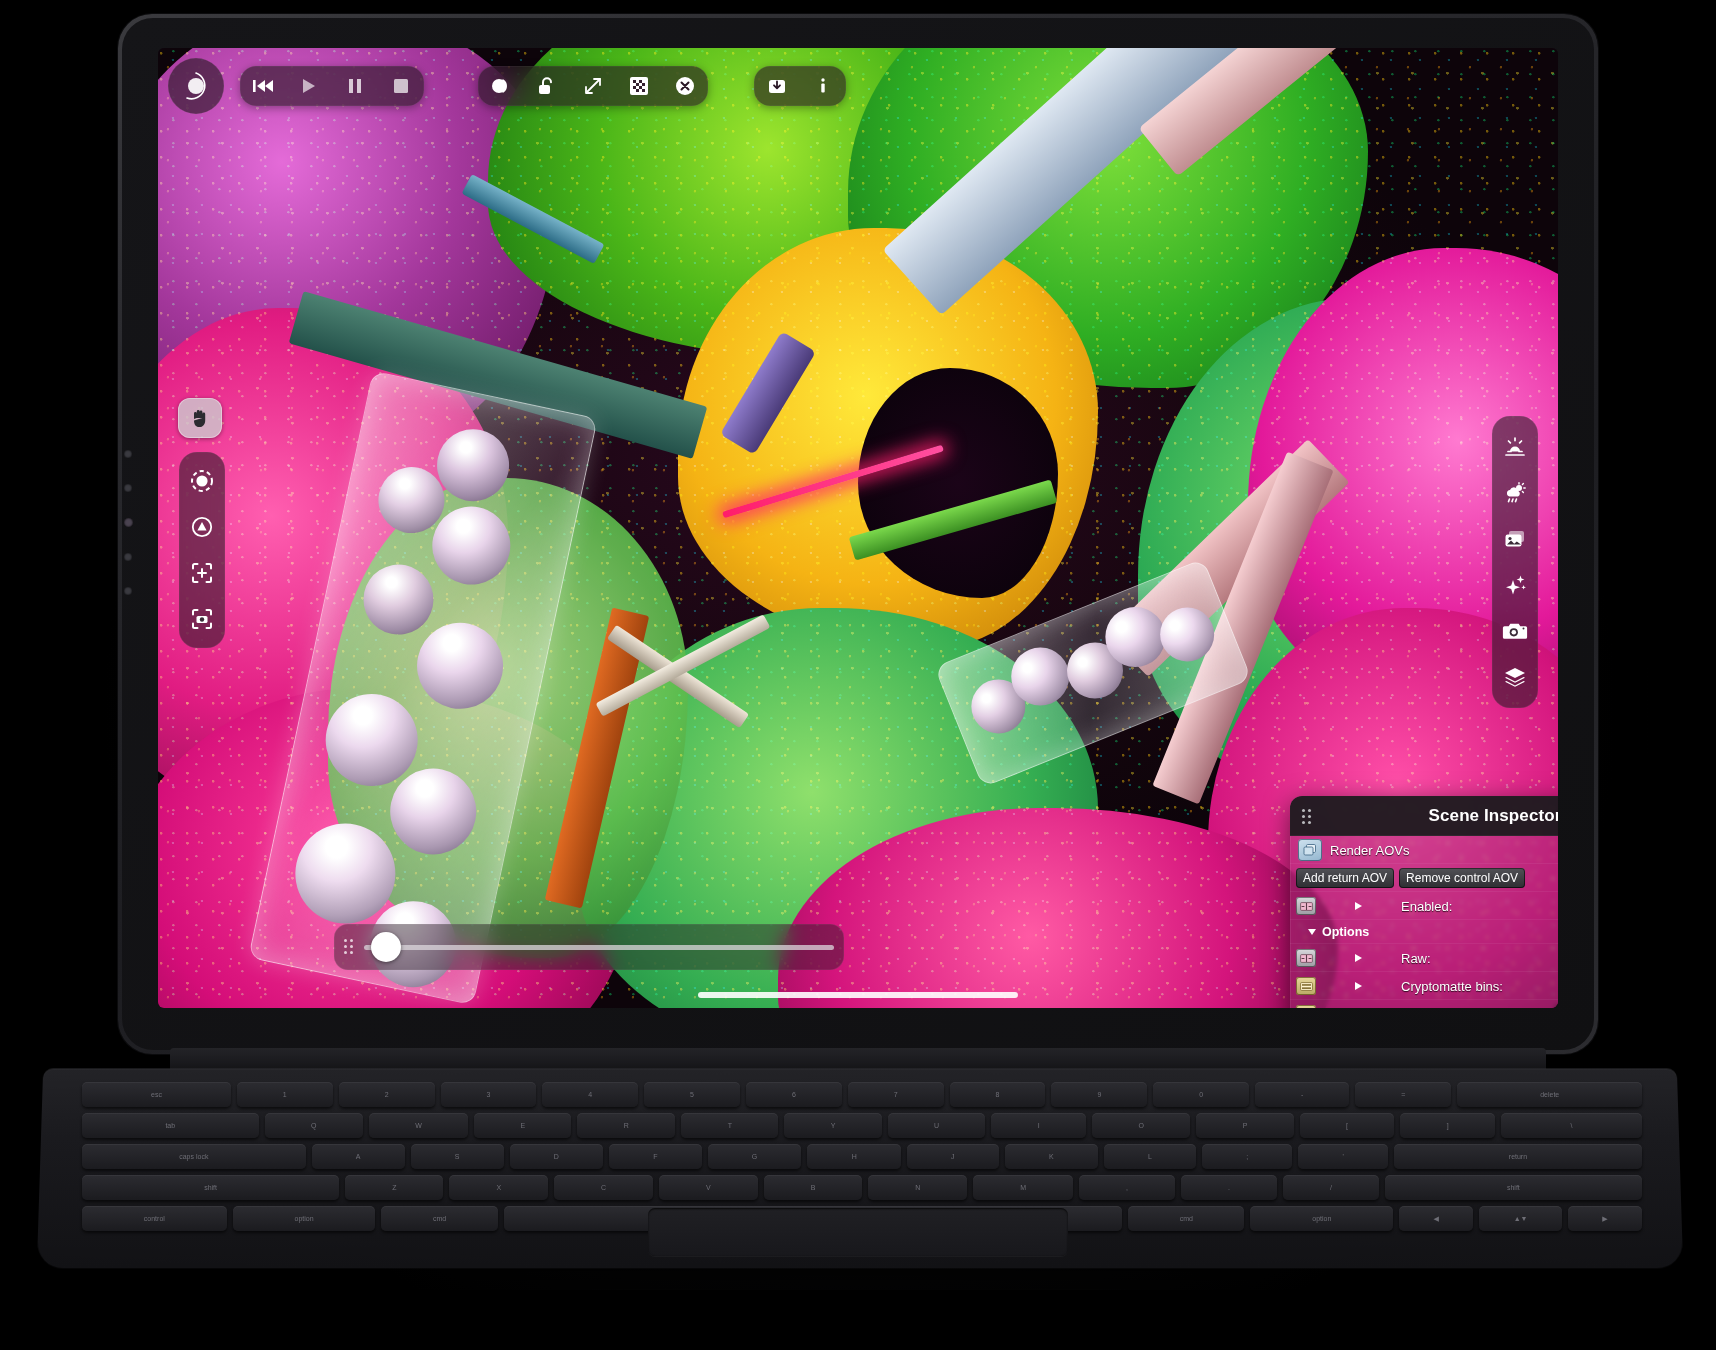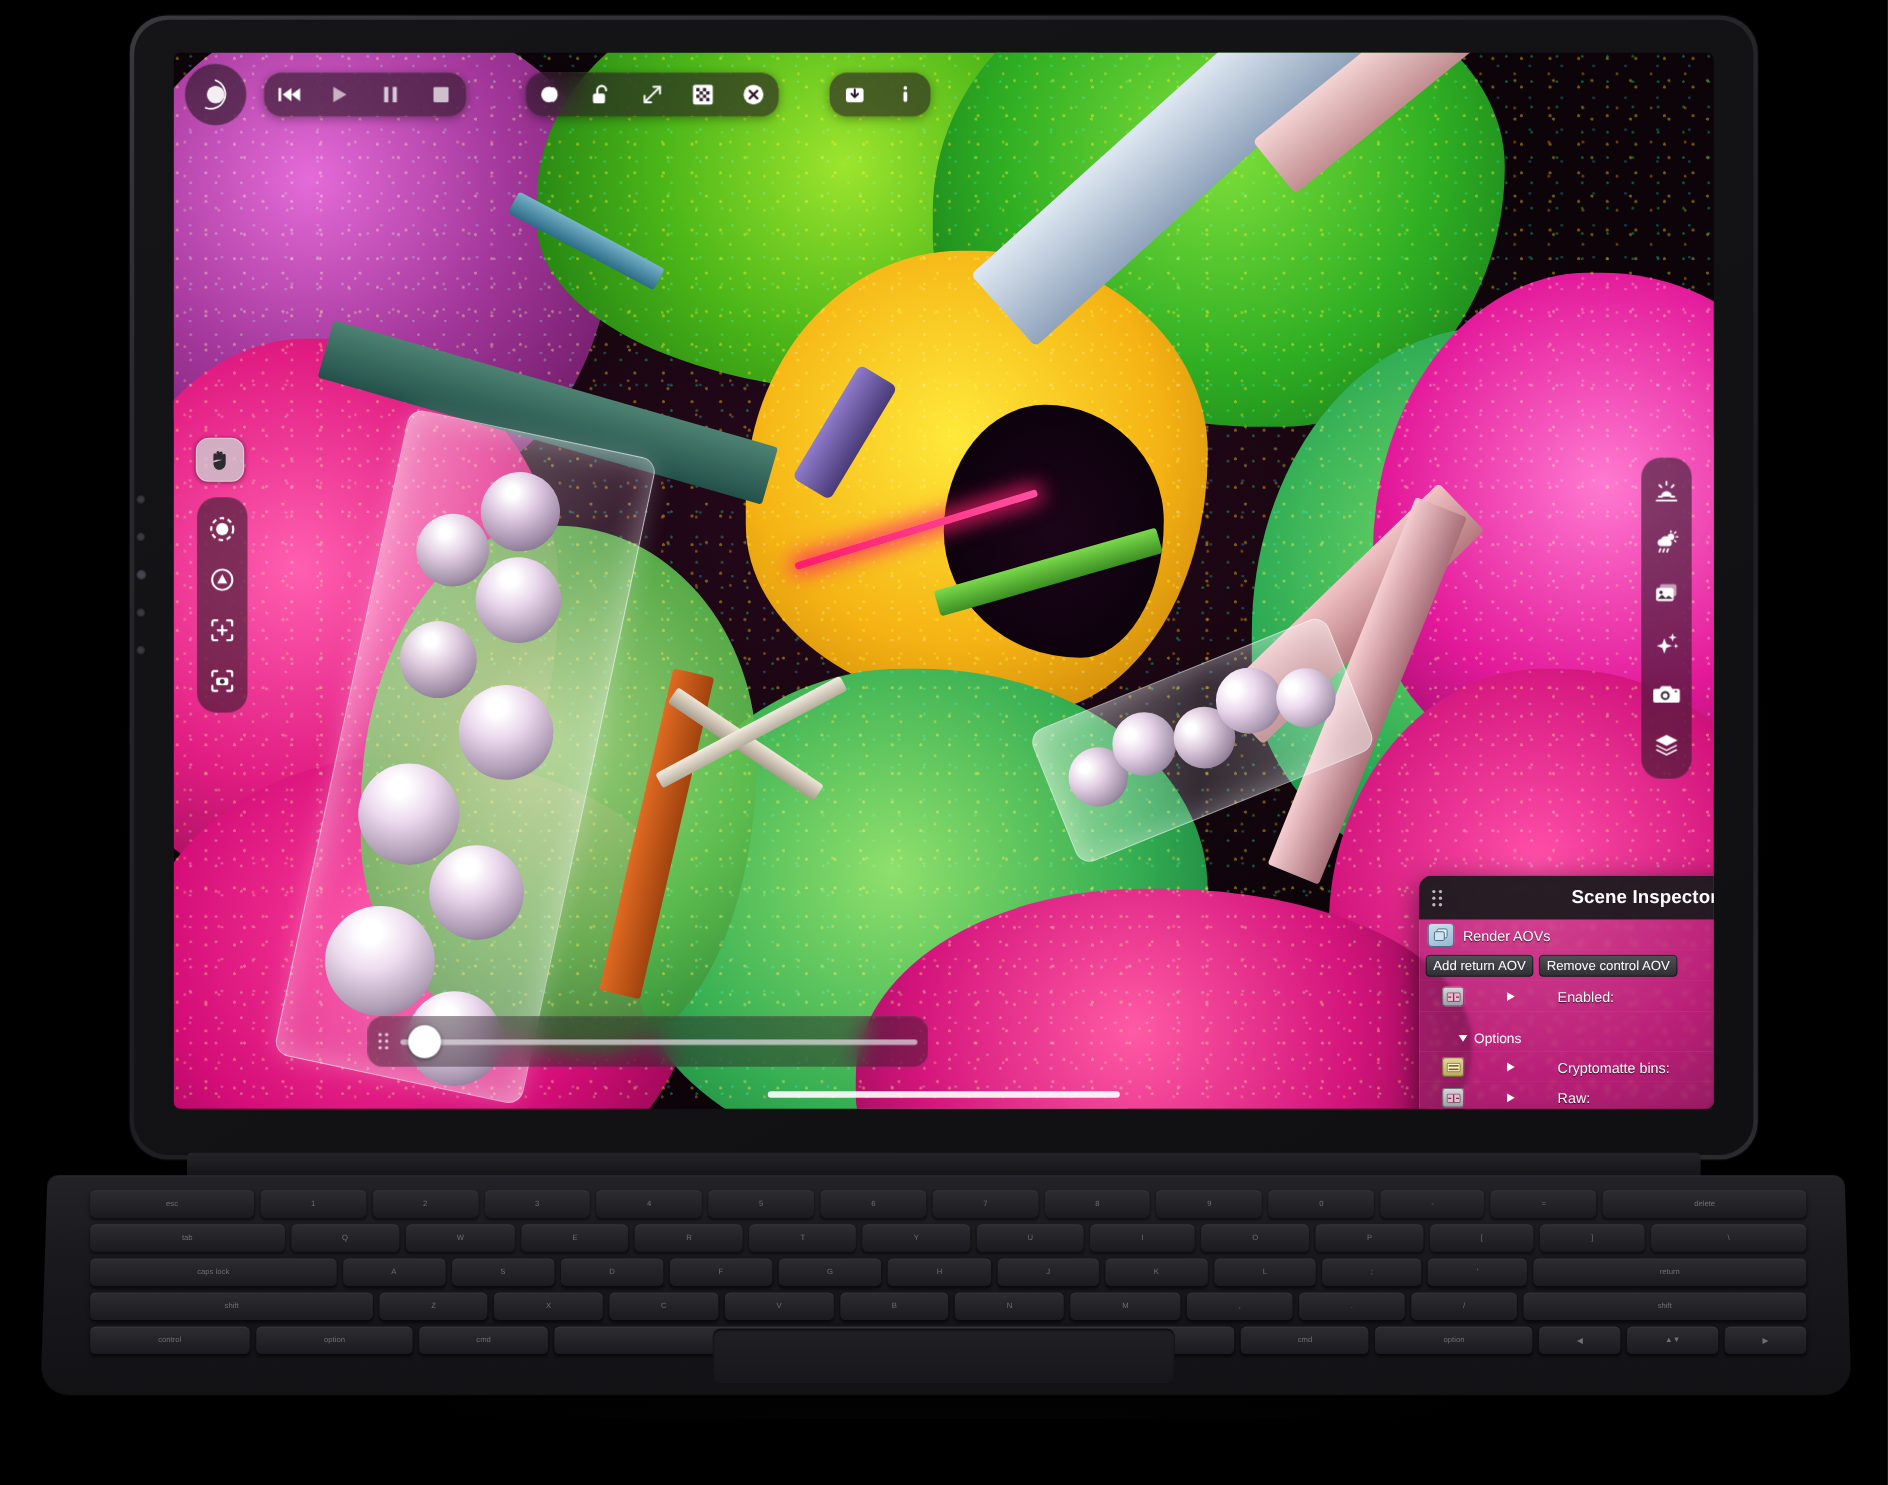--- a/index.html
+++ b/index.html
@@ -152,21 +152,21 @@
   }
   .insp-title .tgrip{ margin-left:12px; width:11px;height:15px;
      display:grid;grid-template-columns:repeat(2,3px);grid-template-rows:repeat(3,3px);gap:3px;}
   .insp-title .tgrip span{width:3px;height:3px;border-radius:50%;background:#b9b9bd;}
   .insp-title h1{
     position:absolute; left:0; right:0; text-align:center;
     font-size:17px; font-weight:bold; letter-spacing:.1px; color:#fff;
   }
   .insp-body{ padding:0; }
   .irow{
-    display:flex; align-items:center; height:28px; padding:0 21px;
+    display:flex; align-items:center; height:28px; padding:0 6px;
     box-shadow: inset 0 -.5px 0 rgba(255,255,255,.12);
     gap: 32px;
   }
   .icon-sq{
     width:20px;height:18px;border-radius:3px; flex:none;
     background:linear-gradient(180deg,#d9d9dd,#9c9ca2);
     box-shadow: inset 0 0 0 1px rgba(0,0,0,.45);
     display:flex;align-items:center;justify-content:center; margin-right:4px;
   }
   .icon-sq.gold{ background:linear-gradient(180deg,#e8d89a,#b9a864);
@@ -194,23 +194,23 @@
   .aov-head{ display:flex;align-items:center; height:28px; padding:0 6px 0 8px;
     box-shadow: inset 0 -.5px 0 rgba(255,255,255,.12); }
   .aov-cube{
     width:24px;height:22px;border-radius:4px; margin-right:8px; flex:none;
     background:linear-gradient(160deg,#cfe2ef,#93b6cf);
     box-shadow: inset 0 0 0 1px rgba(10,40,70,.55);
     display:flex;align-items:center;justify-content:center;
   }
   .btnrow{ display:flex; gap:5px; padding:4px 6px;
     box-shadow: inset 0 -.5px 0 rgba(255,255,255,.12); }
-  .opt-head{ display:flex; align-items:center; height:24px; padding-left:36px;
-    font-weight:normal; font-size:12.5px;
-    box-shadow: inset 0 -.5px 0 rgba(255,255,255,.12); margin-top: 12px; }
+  .opt-head{ display:flex; align-items:center; height:24px; padding-left:18px;
+    font-weight:bold; font-size:12.5px;
+    box-shadow: inset 0 -.5px 0 rgba(255,255,255,.12); }
   .opt-head .dtri{ width:0;height:0;border-top:6px solid #fff;
      border-left:4.5px solid transparent;border-right:4.5px solid transparent; margin-right:6px; }
   svg{ display:block; }
 </style>
 </head>
 <body>
 
 <div id="stage">
 
   <div class="device-shadow"></div>
@@ -631,49 +631,49 @@
           <span class="ispacer"></span>
 
         </div>
 
         <div class="opt-head">
           <span class="dtri"></span>
           <span>Options</span>
         </div>
 
         <div class="irow">
+          <span class="icon-sq">
+            <svg width="13" height="9" viewBox="0 0 13 9">
+              <rect x=".6" y=".6" width="11.8" height="7.8" rx="1" fill="#f0b8cf" stroke="#6a4a58" stroke-width=".8"></rect>
+              <path d="M6.5 1 V8 M1.6 4.5 H4.4 M8.6 4.5 H11.4" stroke="#5a3a48" stroke-width="1.1"></path>
+            </svg>
+          </span>
+          <span class="tri"></span>
+          <span class="ilabel">Raw:</span>
+          <span class="ispacer"></span>
+
+        </div>
+
+        <div class="irow">
           <span class="icon-sq gold">
             <svg width="13" height="9" viewBox="0 0 13 9">
               <rect x=".6" y=".6" width="11.8" height="7.8" rx="1" fill="#fff4cf" stroke="#7a6526" stroke-width=".8"></rect>
               <rect x="2" y="2.2" width="9" height="1.5" fill="#7a6526"></rect>
               <rect x="2" y="5.4" width="9" height="1.5" fill="#7a6526"></rect>
             </svg>
           </span>
           <span class="tri"></span>
           <span class="ilabel">Cryptomatte bins:</span>
           <span class="ispacer"></span>
           <span class="spin" style="width:180px;margin-right:4px;">
             <span class="fill" style="width:10px;"></span>
             <span class="ar">◀</span>
             <span class="val">6</span>
 
           </span>
-        </div>
-
-        <div class="irow">
-          <span class="icon-sq">
-            <svg width="13" height="9" viewBox="0 0 13 9">
-              <rect x=".6" y=".6" width="11.8" height="7.8" rx="1" fill="#f0b8cf" stroke="#6a4a58" stroke-width=".8"></rect>
-              <path d="M6.5 1 V8 M1.6 4.5 H4.4 M8.6 4.5 H11.4" stroke="#5a3a48" stroke-width="1.1"></path>
-            </svg>
-          </span>
-          <span class="tri"></span>
-          <span class="ilabel">Raw:</span>
-          <span class="ispacer"></span>
-
         </div>
 
         <div class="irow">
           <span class="icon-sq gold">
             
           </span>
 
           <span class="ilabel">Cryptomatte seed factor:</span>
           <span class="ispacer"></span>
           <span class="spin" style="width:168px;margin-right:4px;">

